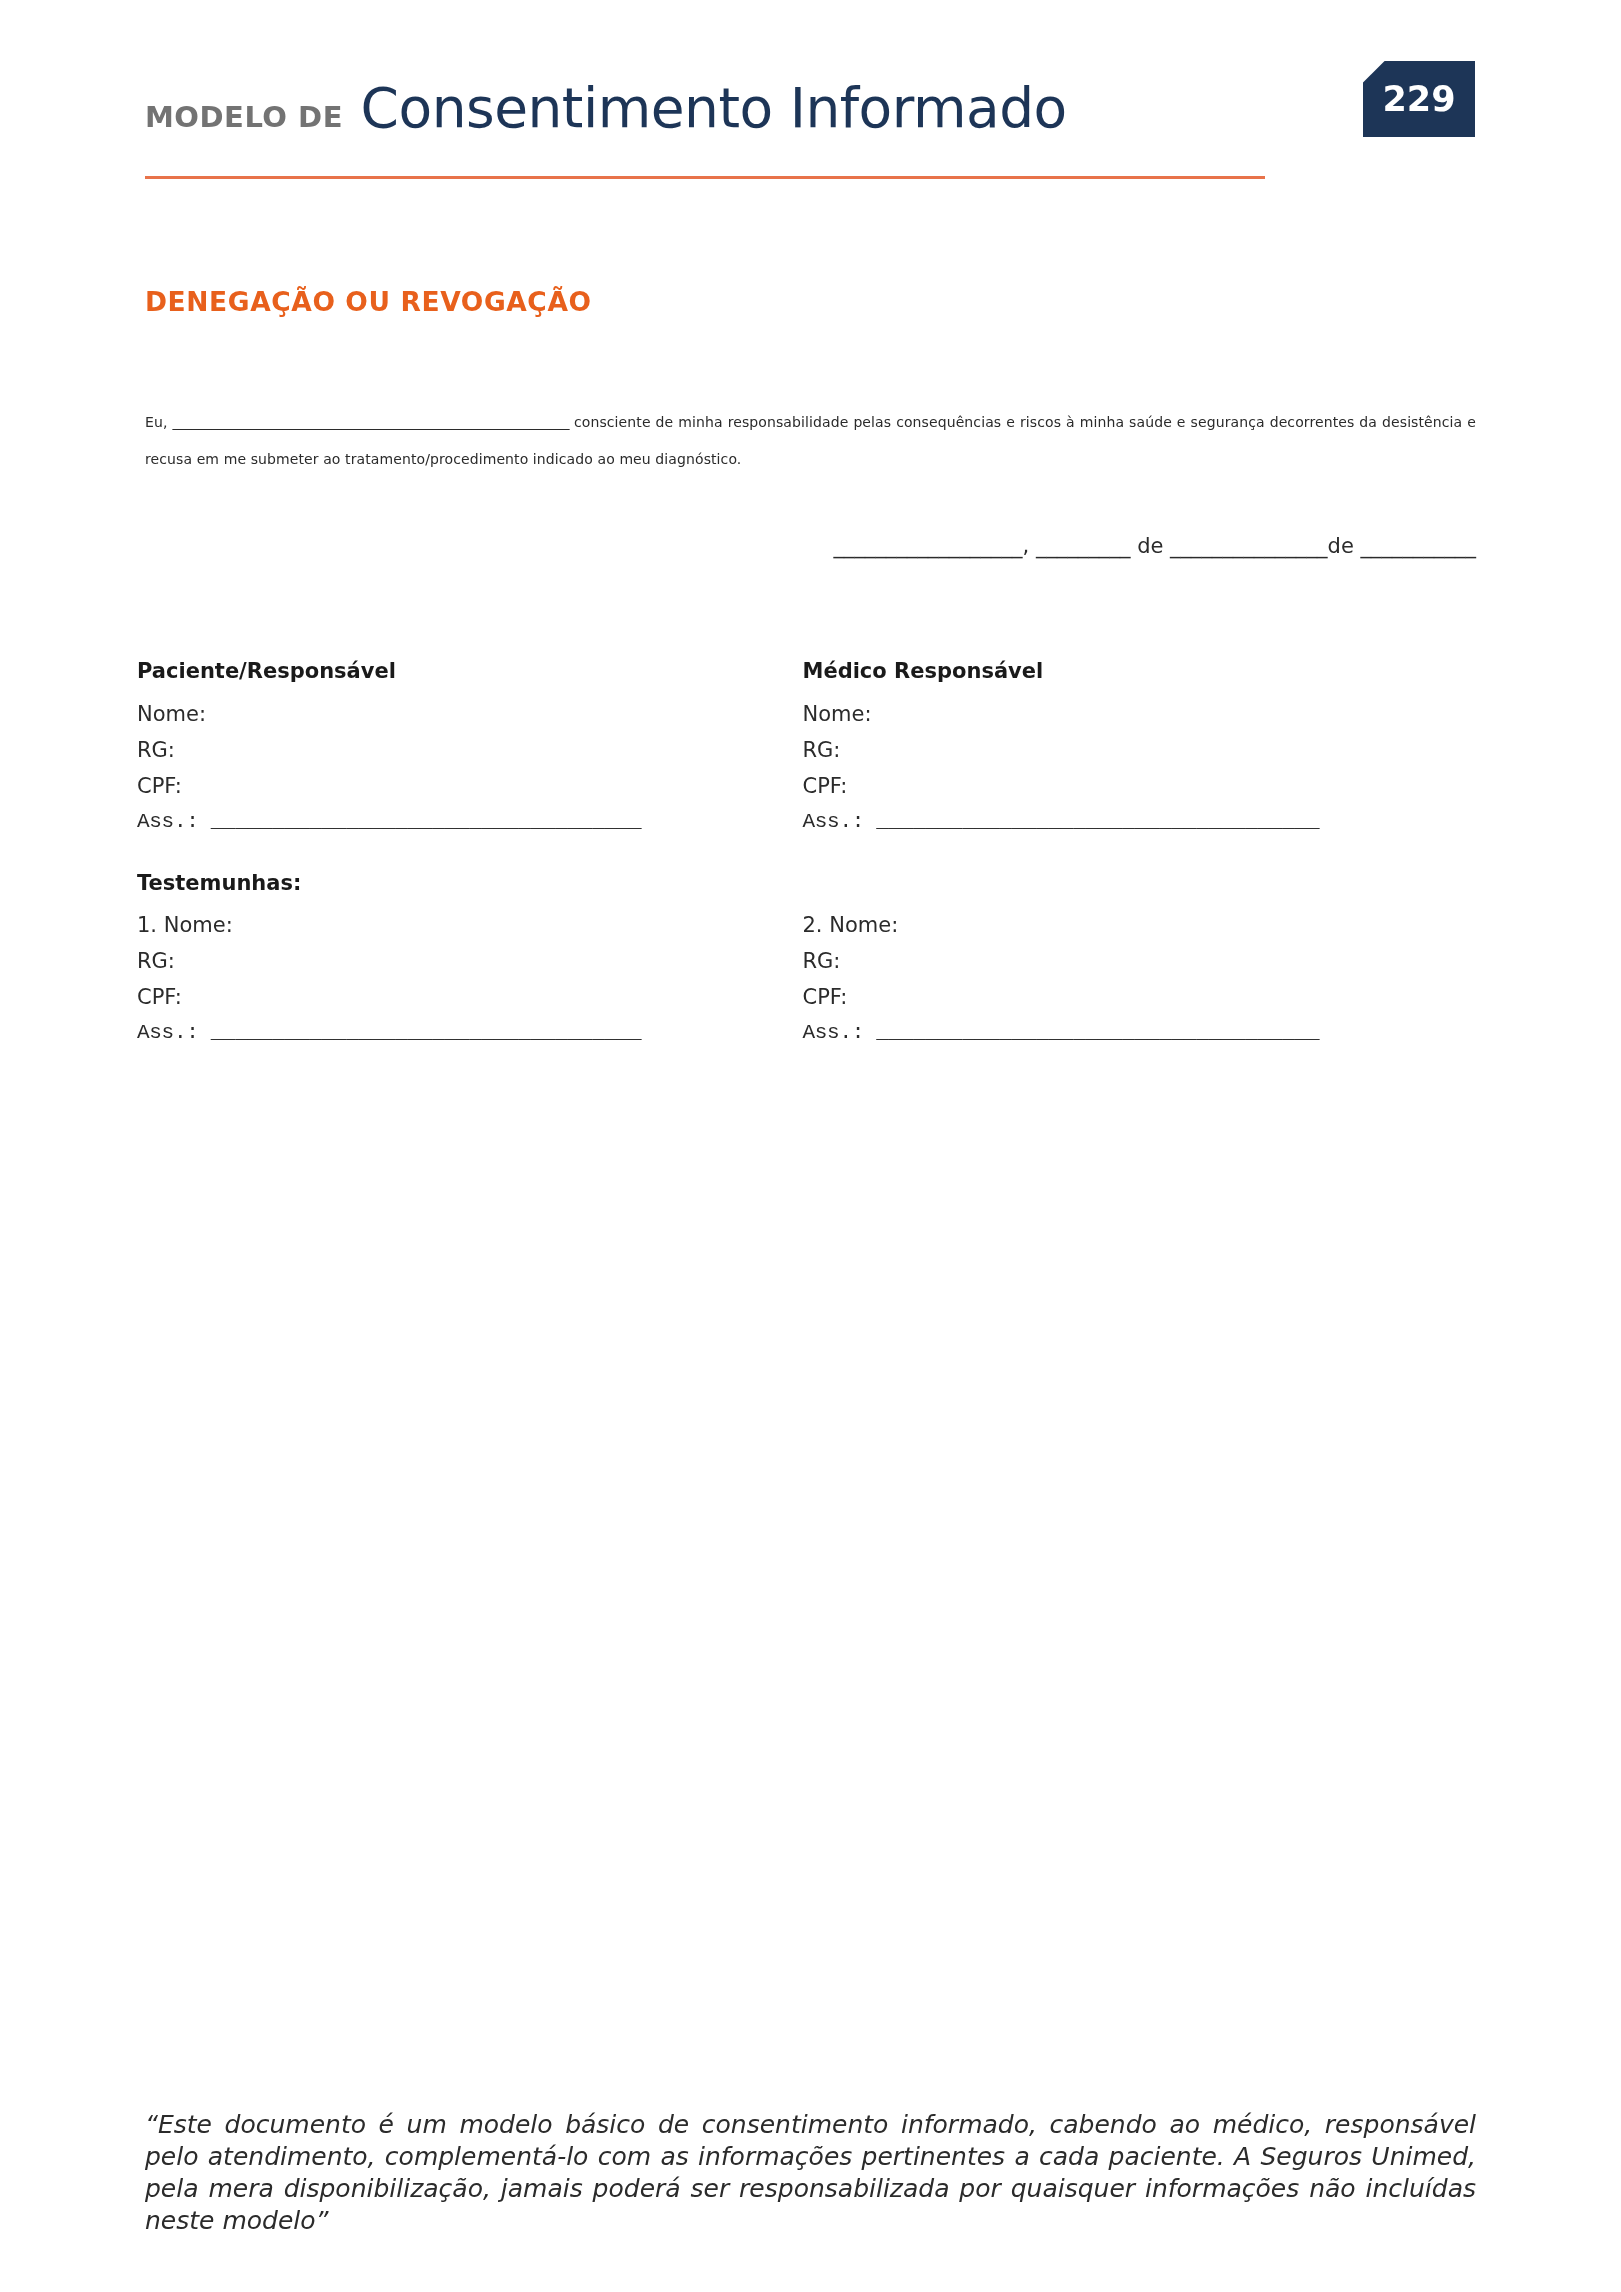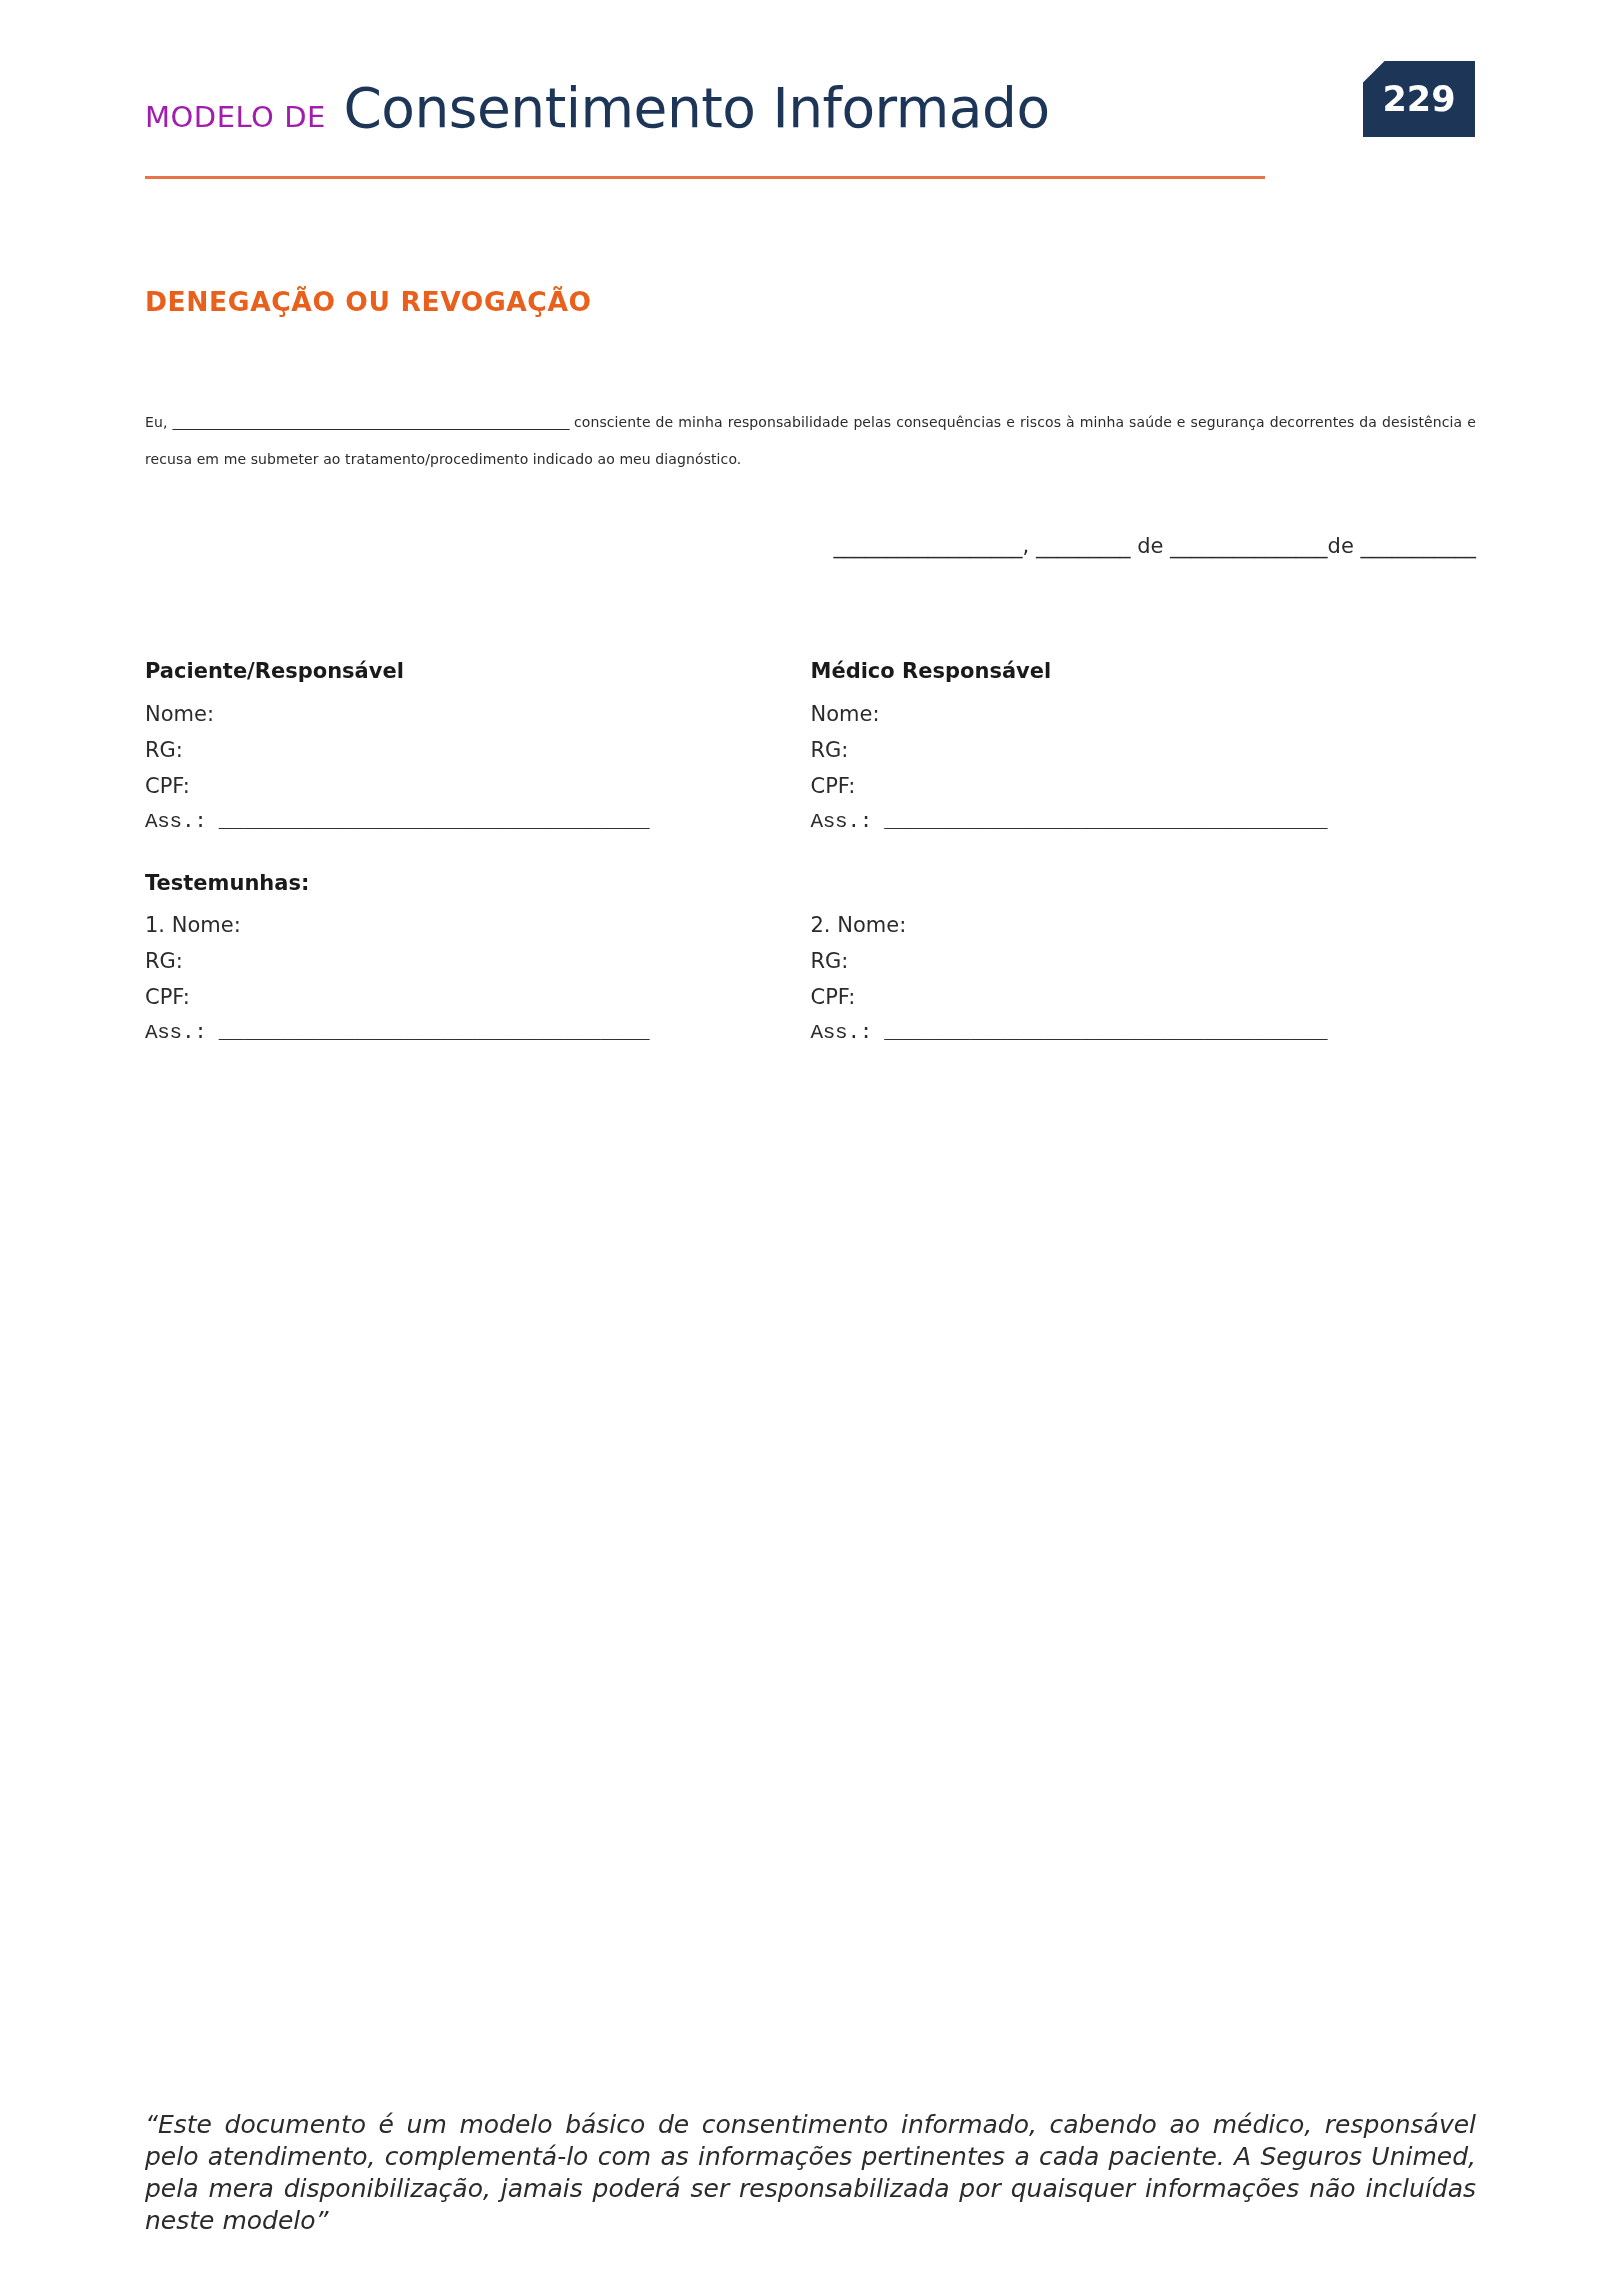--- a/index.html
+++ b/index.html
@@ -32,24 +32,24 @@
     width: 1331px;
     height: 108px;
   }
   .header-title-row {
     display: flex;
     align-items: baseline;
     white-space: nowrap;
   }
   .header-kicker {
     font-family: "DejaVu Sans", sans-serif;
-    font-weight: normal;
+    font-weight: bold;
     font-size: 29px;
     letter-spacing: 0.5px;
-    color: #a21caf;
+    color: #737373;
     text-transform: uppercase;
   }
   .header-main {
     font-family: "DejaVu Sans", sans-serif;
     font-weight: normal;
     font-size: 55px;
     color: #1d3557;
     margin-left: 17.6px;
     letter-spacing: -0.5px;
   }
@@ -112,21 +112,21 @@
     margin-top: 50px;
     font-size: 21px;
     line-height: 37px;
     color: #2b2b2b;
     text-align: right;
   }
 
   
   .sig-grid {
     position: absolute;
-    left: 145px;
+    left: 137px;
     top: 659px;
     width: 1331px;
   }
   .sig-row {
     display: flex;
     width: 100%;
   }
   .sig-col {
     width: 667px;
     box-sizing: border-box;

